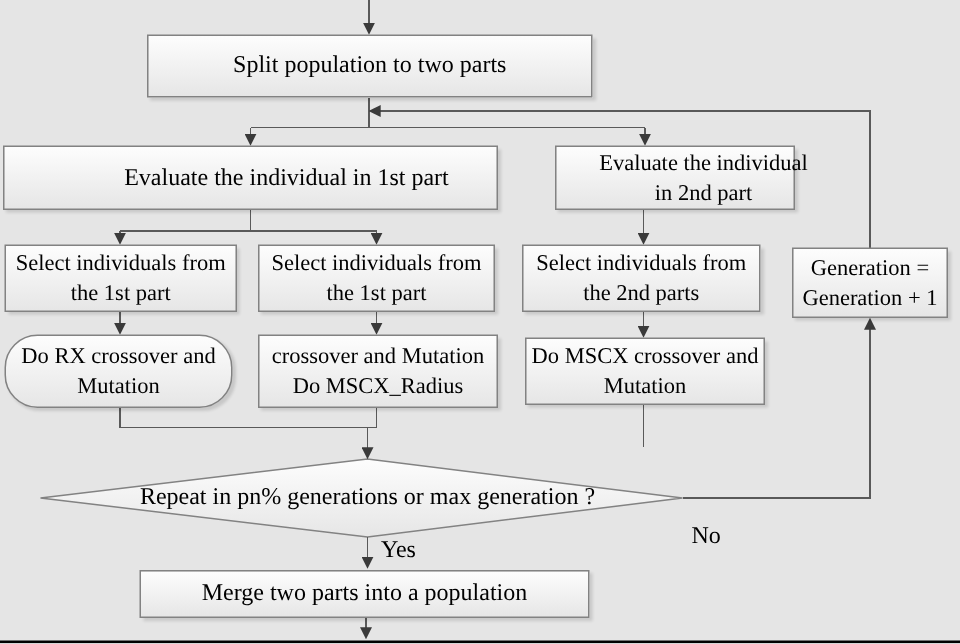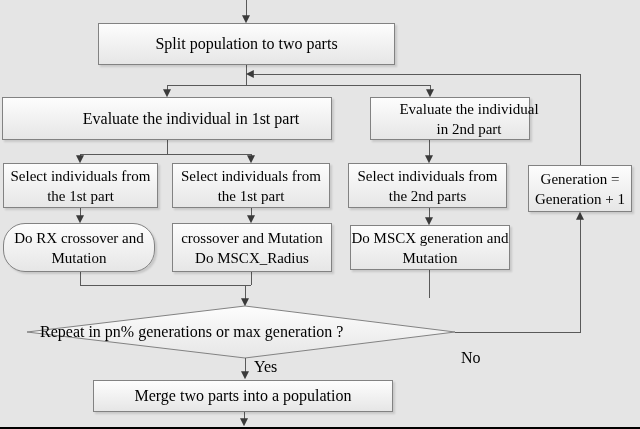--- a/index.html
+++ b/index.html
@@ -21,21 +21,21 @@
     text-align:center;font-size:16px;line-height:20px;
   }
   .node.small{font-size:15px;}
   .node span{display:block;white-space:nowrap;}
   .edge{stroke:var(--line);stroke-width:1;fill:none;shape-rendering:crispEdges;}
   .diamond{stroke:var(--box-border);stroke-width:1;fill:url(#gbox);}
   .gstop0{stop-color:var(--fill-top);} .gstop1{stop-color:var(--fill-bottom);}
   #arrowhead path{fill:var(--arrow);}
   .decision-text{
     position:absolute;left:40px;top:321px;width:410px;height:22px;
-    display:flex;align-items:center;justify-content:flex-start;
+    display:flex;align-items:center;justify-content:center;
     font-size:16px;white-space:nowrap;
   }
   .edge-label{position:absolute;font-size:16px;white-space:nowrap;}
   .bottom-bar{position:absolute;left:0;bottom:0;width:640px;height:2px;background:var(--bottom-bar);}
 </style>
 </head>
 <body>
 
 <div class="canvas">
 
@@ -113,21 +113,21 @@
     <span>Do RX crossover and</span>
     <span>Mutation</span>
   </div>
 
   <div class="node small" style="left:172px;top:223px;width:160px;height:49px;">
     <span>crossover and Mutation</span>
     <span>Do MSCX_Radius</span>
   </div>
 
   <div class="node small" style="left:350px;top:225px;width:160px;height:45px;">
-    <span>Do MSCX generation and</span>
+    <span>Do MSCX crossover and</span>
     <span>Mutation</span>
   </div>
 
   <div class="decision-text">
     <span>Repeat in pn% generations or max generation ?</span>
   </div>
 
   <div class="node" style="left:93px;top:380px;width:300px;height:32px;">
     <span>Merge two parts into a population</span>
   </div>

